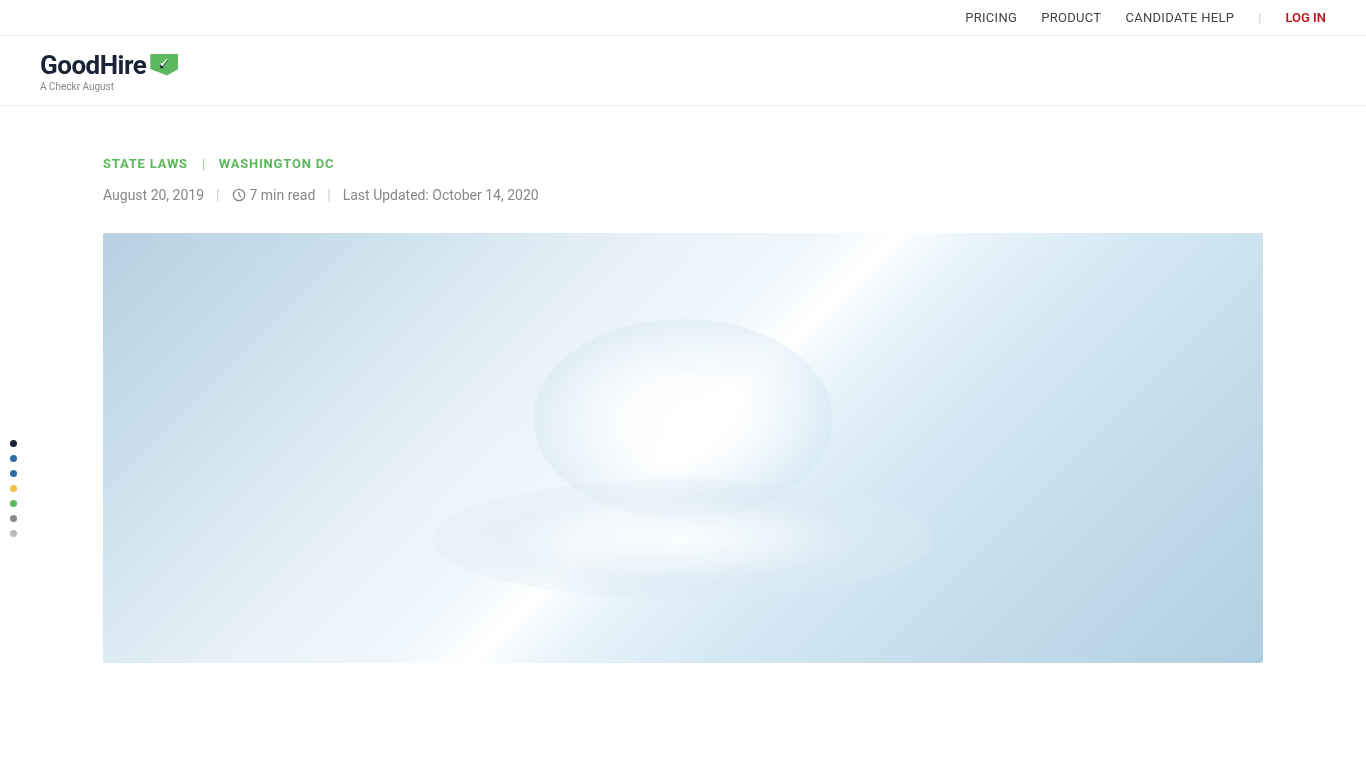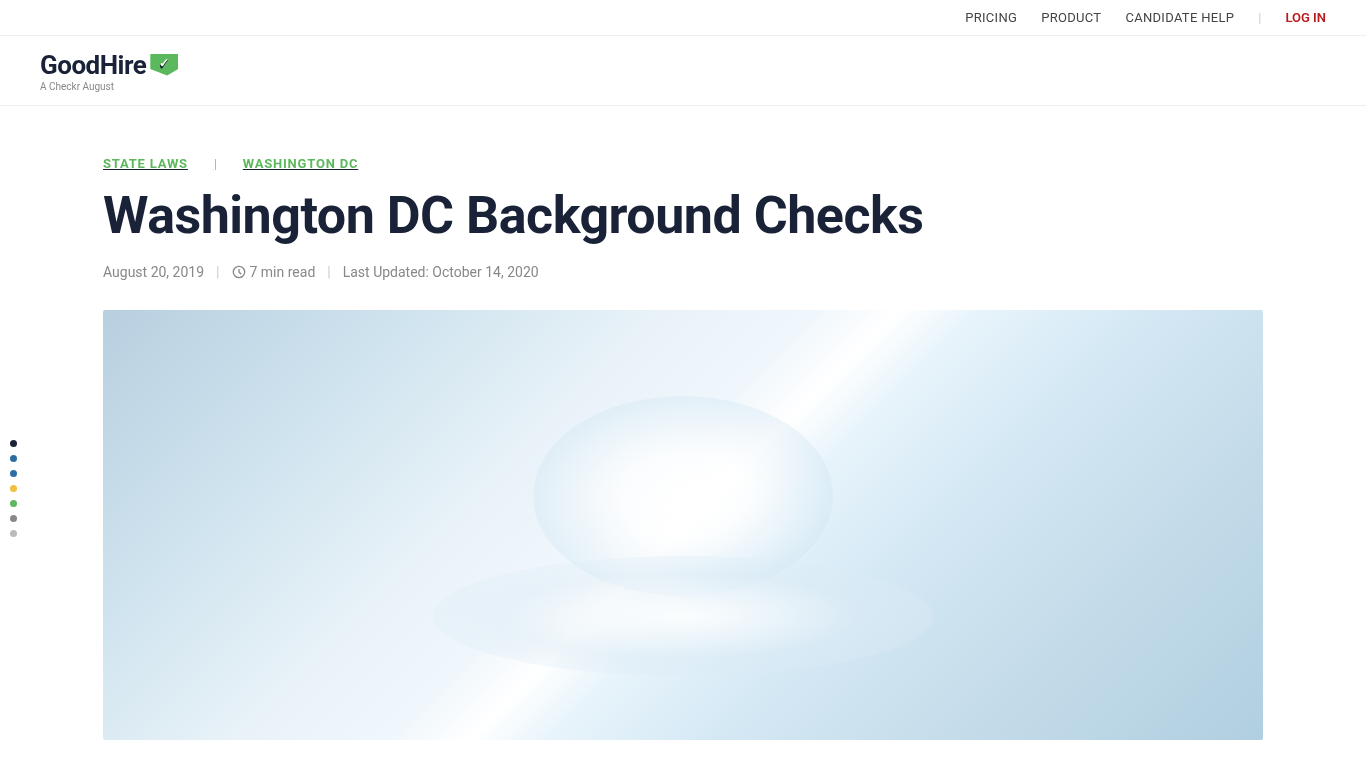--- a/index.html
+++ b/index.html
@@ -138,23 +138,22 @@
     .content-area {
       max-width: 1240px;
       margin: 0 auto;
       padding: 50px 40px 0;
     }
 
     
     .breadcrumb {
       display: flex;
       align-items: center;
-      gap: 26px;
+      gap: 14px;
       margin-bottom: 16px;
-      text-decoration: underline;
     }
 
     .breadcrumb-item {
       font-size: 13px;
       font-weight: 700;
       letter-spacing: 0.8px;
       text-transform: uppercase;
       color: #5cb85c;
       cursor: pointer;
     }
@@ -286,21 +285,20 @@
 </nav>
 
 <div class="content-area">
 
   <div class="breadcrumb">
     <a class="breadcrumb-item">STATE LAWS</a>
     <span class="breadcrumb-separator">|</span>
     <a class="breadcrumb-item">WASHINGTON DC</a>
   </div>
 
-  <h1 class="page-title">Washington DC Background Checks</h1>
 
   <div class="article-meta">
     <span>August 20, 2019</span>
     <span class="meta-separator">|</span>
     <span class="meta-clock-icon">
       <svg class="clock-svg" viewBox="0 0 16 16" fill="none" stroke="#888" stroke-width="1.5">
         <circle cx="8" cy="8" r="6.5"></circle>
         <path d="M8 4.5V8l2.5 2.5"></path>
       </svg>
       <span>7 min read</span>

